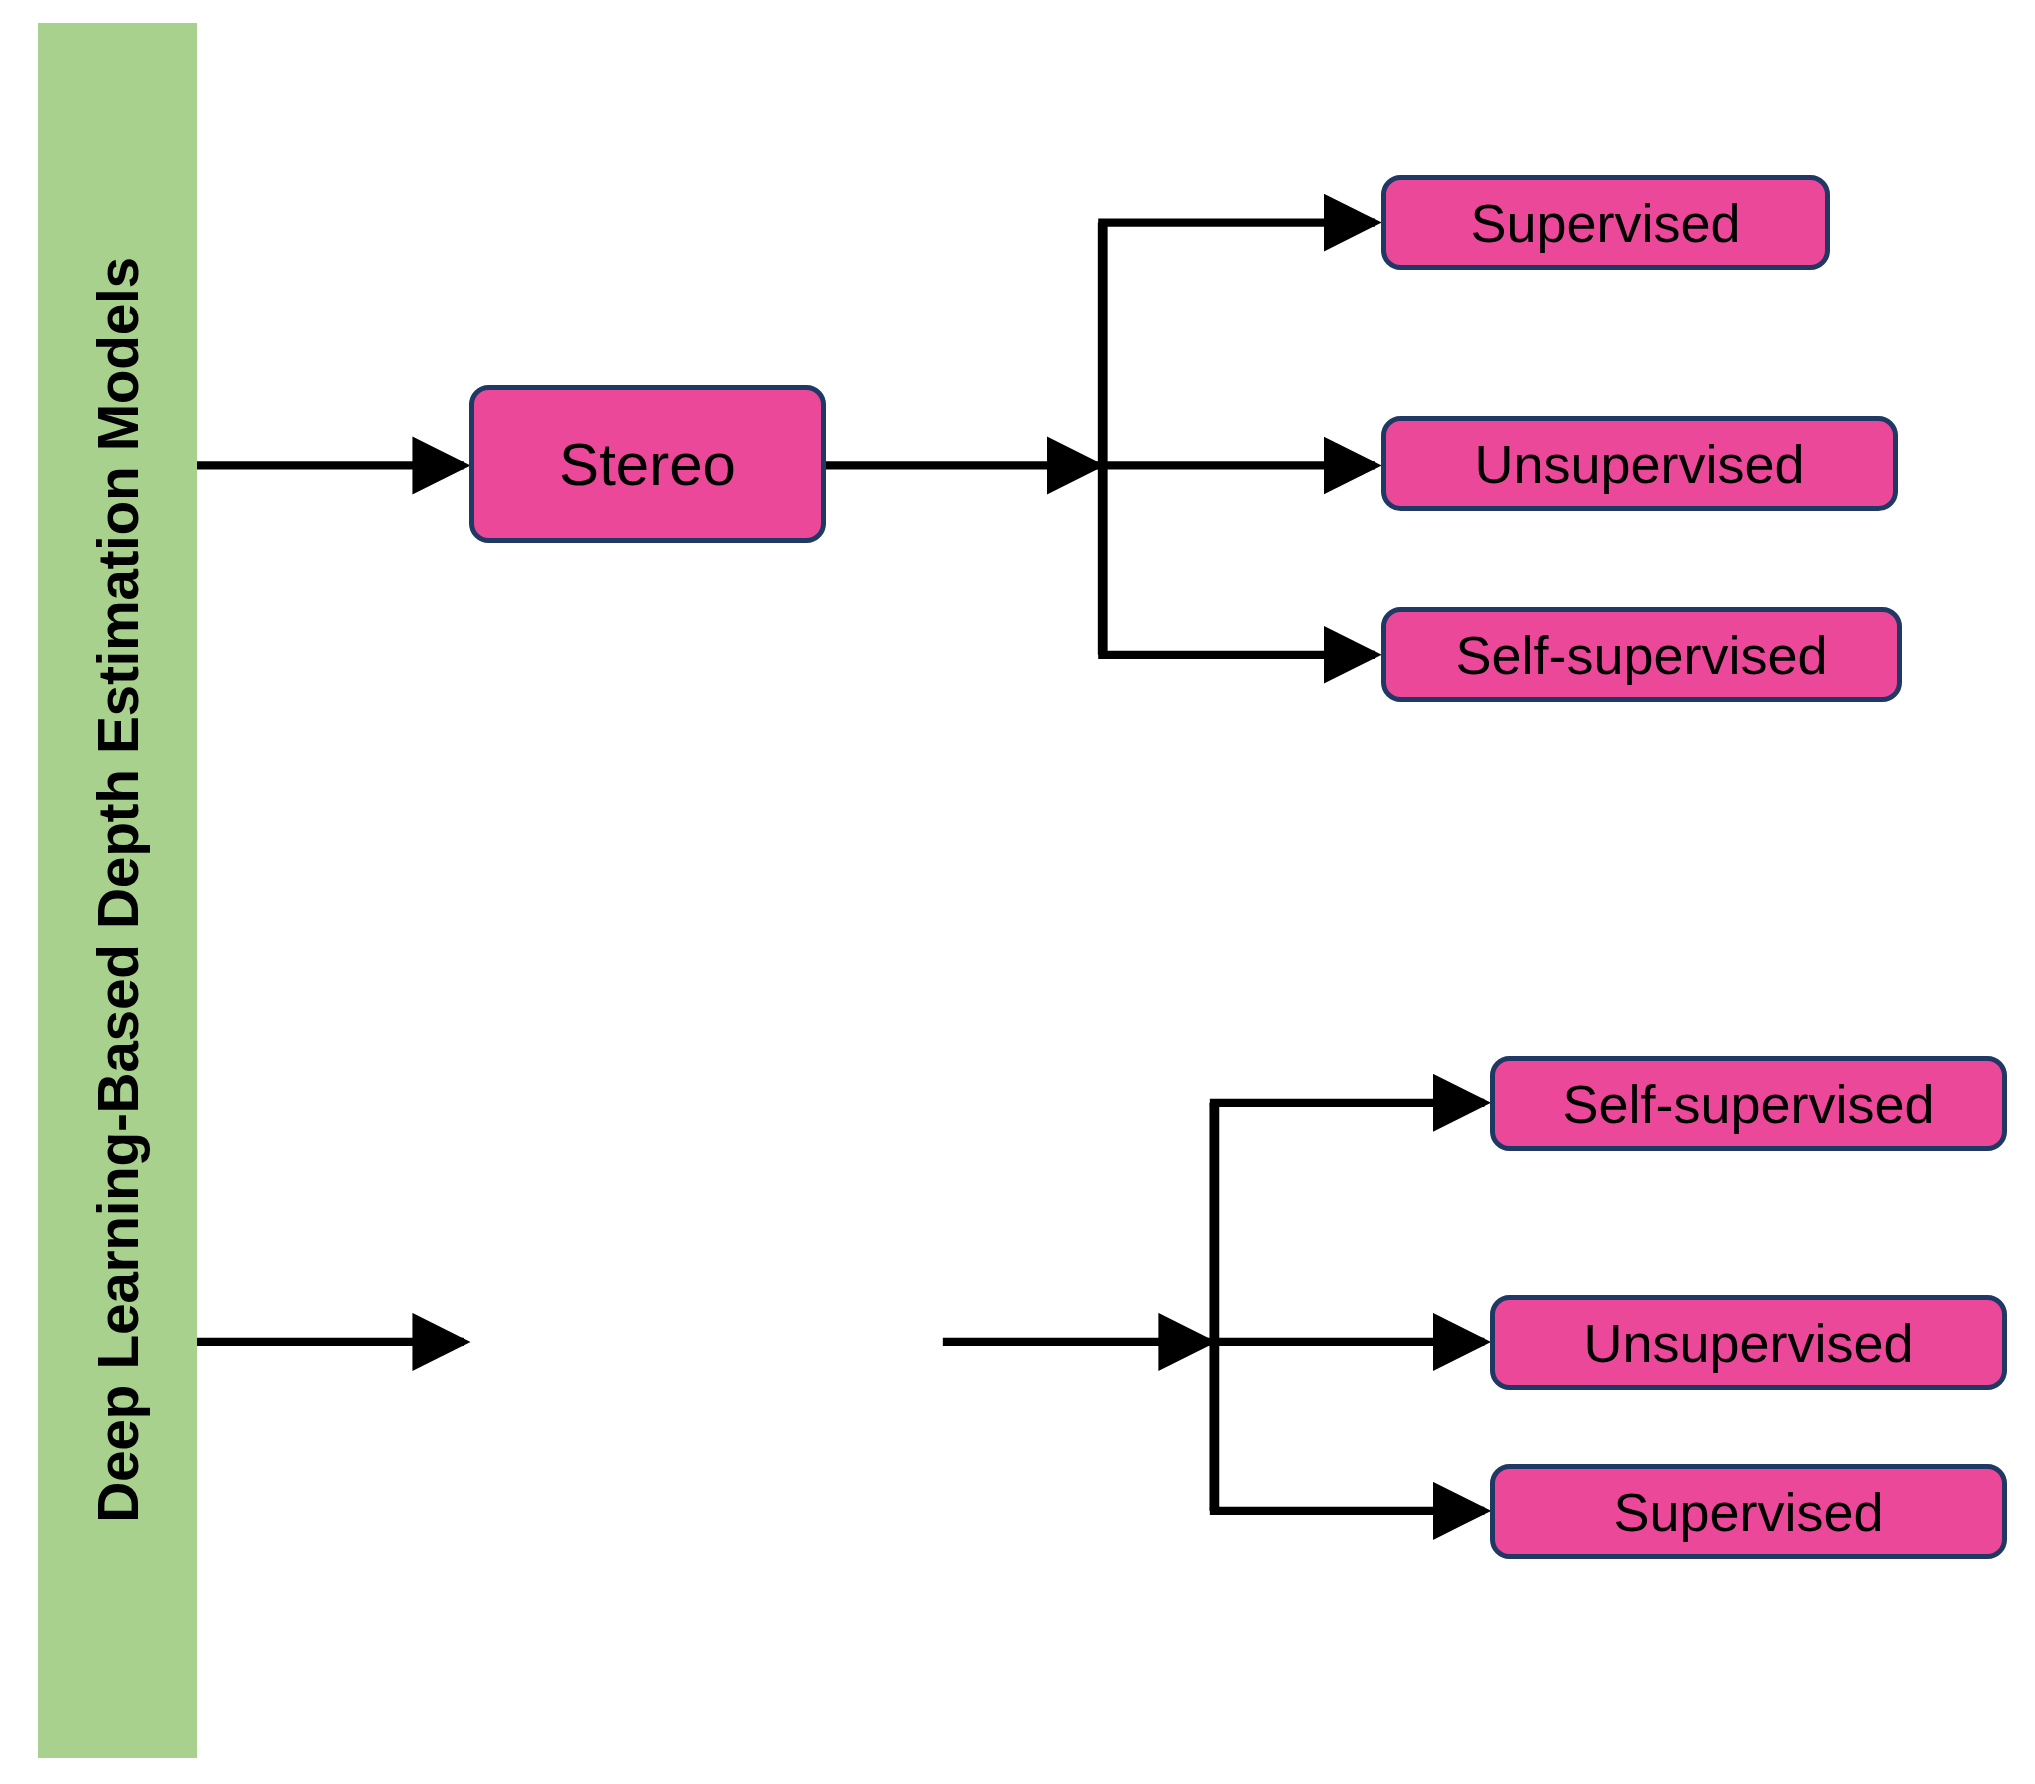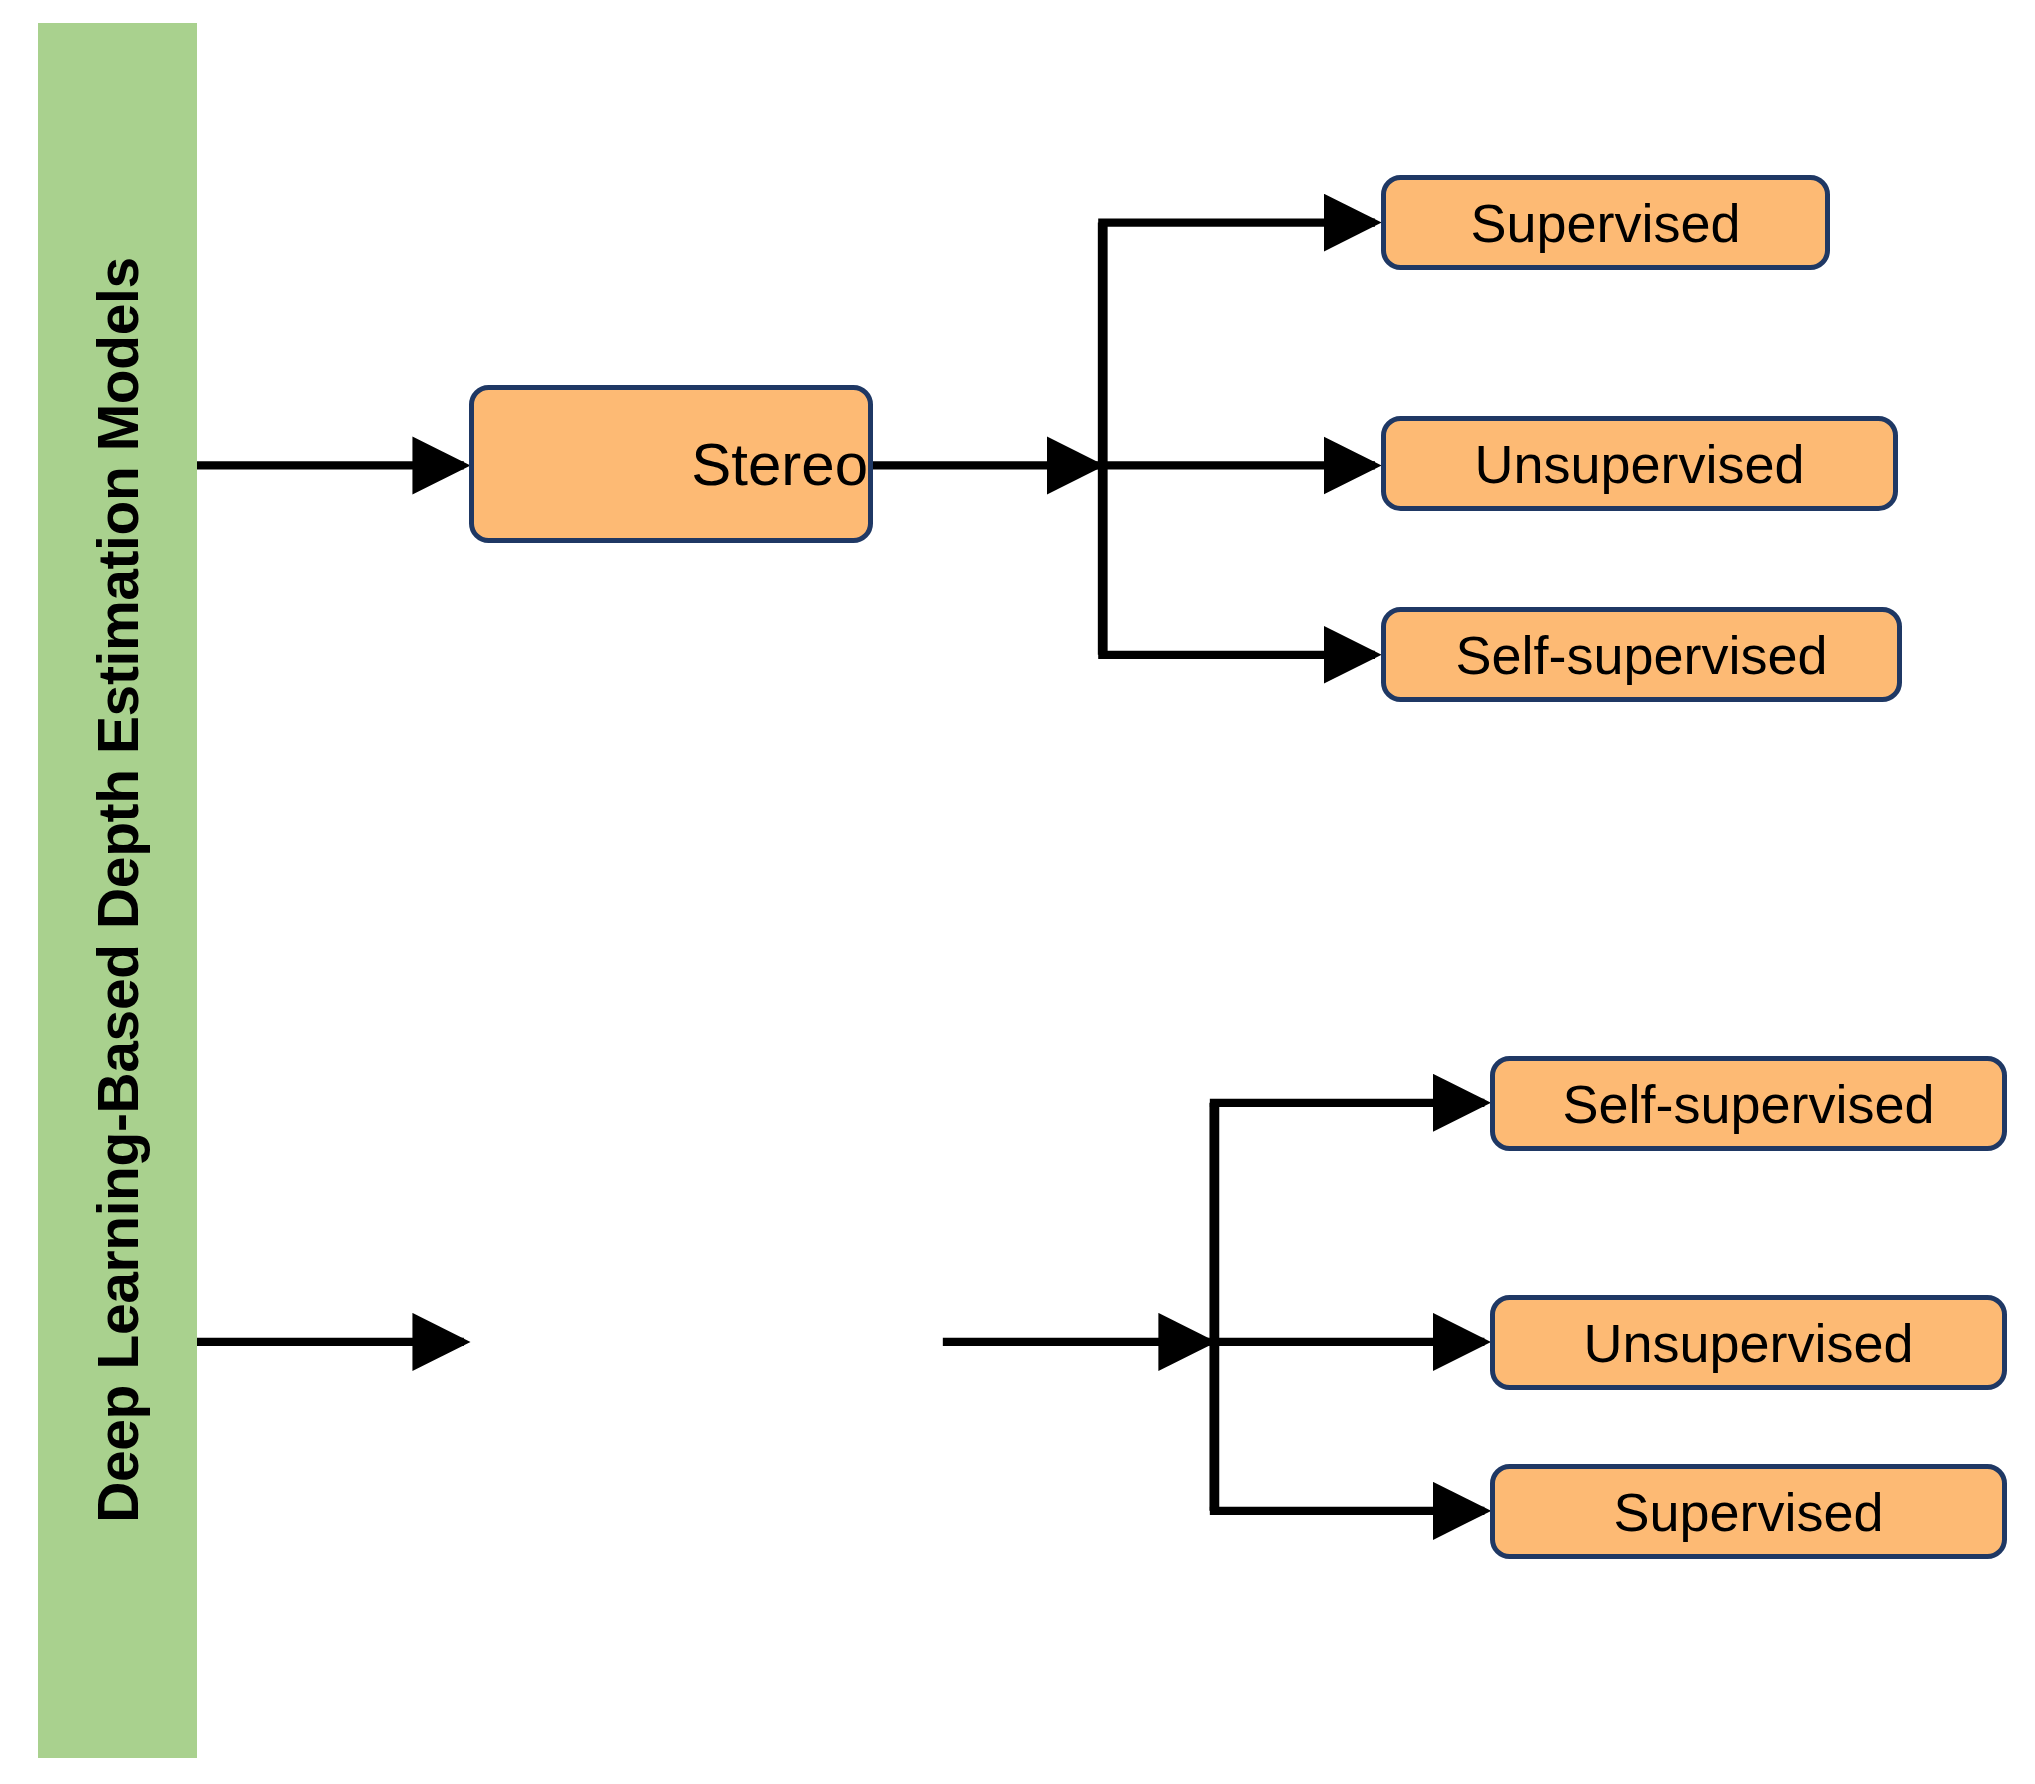--- a/index.html
+++ b/index.html
@@ -42,21 +42,21 @@
     white-space: nowrap;
     font-size: 57px;
     font-weight: bold;
     color: #000000;
     letter-spacing: -0.4px;
     font-family: "Liberation Sans", sans-serif;
   }
   .node {
     position: absolute;
     box-sizing: border-box;
-    background: #fdba74;
+    background: #ec4899;
     border: 5.3px solid #1f3864;
     border-radius: 19.6px;
     display: flex;
     align-items: center;
     justify-content: center;
     color: #000000;
     font-family: "Liberation Sans", sans-serif;
     font-weight: normal;
   }
   .node-level1 {
@@ -100,21 +100,21 @@
 
     <line x1="1610" y1="1779" x2="1968" y2="1779" stroke="#000000" stroke-width="11" marker-end="url(#arrowhead)"></line>
 
     <line x1="1604" y1="2003" x2="1968" y2="2003" stroke="#000000" stroke-width="11" marker-end="url(#arrowhead)"></line>
   </svg>
 
   <div class="sidebar-band">
     <span class="sidebar-label">Deep Learning-Based Depth Estimation Models</span>
   </div>
 
-  <div class="node node-level1" style="left:469px; top:385px; width:404px; height:158px;justify-content:flex-end;">
+  <div class="node node-level1" style="left:469px; top:385px; width:357px; height:158px;">
     <span>Stereo</span>
   </div>
 
 
   <div class="node node-level2" style="left:1381px; top:175px; width:449px; height:95px;">
     <span>Supervised</span>
   </div>
 
   <div class="node node-level2" style="left:1381px; top:416px; width:517px; height:95px;">
     <span>Unsupervised</span>

